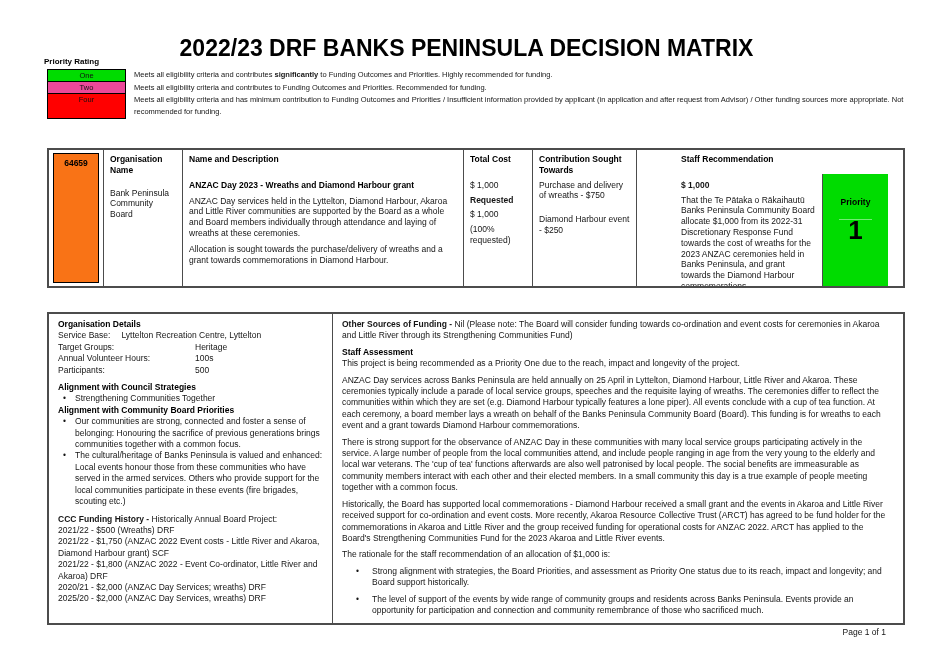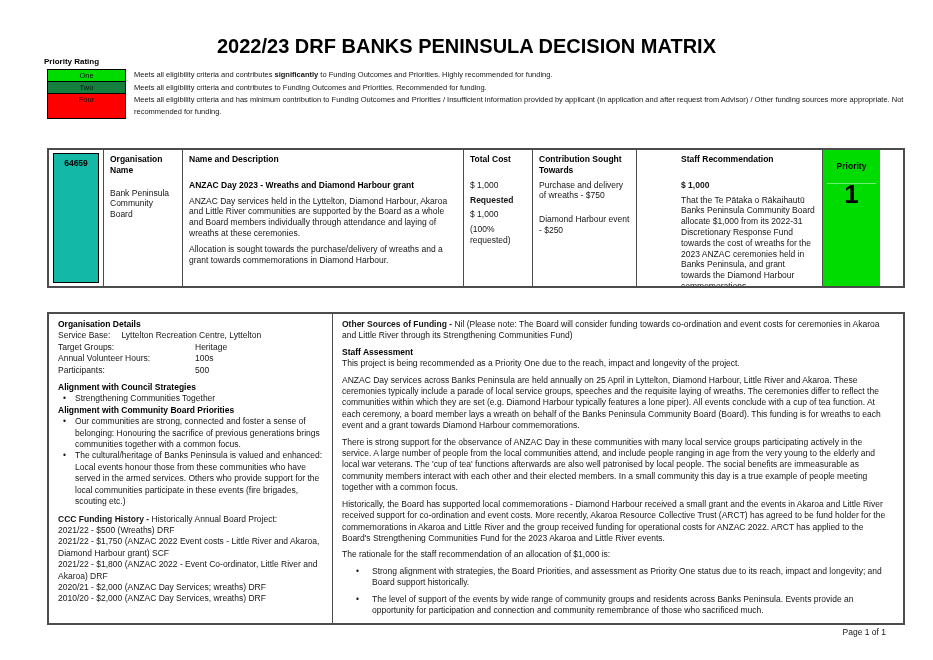--- a/index.html
+++ b/index.html
@@ -6,21 +6,21 @@
   html,body { margin:0; padding:0; }
   body {
     width: 933px; height: 660px; background:#ffffff; position:relative;
     font-family:"Liberation Sans", sans-serif; color:#151515;
     -webkit-font-smoothing: antialiased;
   }
   b, .bold { font-weight: bold; }
 
   .title {
     position:absolute; top:35px; left:0; width:933px; margin:0;
-    text-align:center; font-size:20px; font-weight:bold; color:#000;
+    text-align:center; font-size:23px; font-weight:bold; color:#000;
   }
 
   
   .legend-label { position:absolute; left:44px; top:57px; font-size:8px; font-weight:bold; color:#000; }
   .legend { position:absolute; left:47px; top:69px; width:860px; }
   .legend-row { display:flex; align-items:center; }
   .legend-row.tall { align-items:flex-start; }
   .swatch {
     width:79px; flex:none; border:1px solid #000; margin-top:-1px;
     text-align:center; font-size:7.5px; height:13px; line-height:12px; color:#101010;
@@ -34,21 +34,21 @@
     position:absolute; left:47px; top:148px; width:858px; height:140px;
     border:2px solid #4c4c4c; display:flex; background:#fff; overflow:hidden;
   }
   .col { border-left:1px solid #4c4c4c; padding:4px 6px; font-size:8.5px; line-height:10.8px; overflow:hidden; }
   .c1 { width:54px; border-left:none; padding:0; }
   .c2 { width:79px; }
   .c3 { width:281px; }
   .c4 { width:69px; }
   .c5 { width:104px; }
   .c6 { width:186px;padding-left:44px; }
-  .c7 { width:58px; padding:4px; }
+  .c7 { width:66px; padding:16px;margin-top:24px; }
   .th { font-weight:bold; color:#000; }
   .c2 .th { margin-bottom:12px; }
   .c3 .th { margin-bottom:15px; }
   .c4 .th { margin-bottom:15px; }
   .c5 .th { margin-bottom:4px; }
   .c6 .th { margin-bottom:15px; }
   .id-cell {
     margin:3px 4px; border:1px solid #000; height:130px;
     text-align:center; font-weight:bold; font-size:8.5px; padding-top:4px; color:#000;
   }
@@ -86,32 +86,32 @@
 <h1 class="title">2022/23 DRF BANKS PENINSULA DECISION MATRIX</h1>
 
 <div class="legend-label">Priority Rating</div>
 
 <div class="legend">
   <div class="legend-row">
     <div class="swatch" style="background-color: rgb(0, 220, 0);">One</div>
     <div class="ltext"><span>Meets all eligibility criteria and contributes </span><b>significantly</b><span> to Funding Outcomes and Priorities.  Highly recommended for funding.</span></div>
   </div>
   <div class="legend-row">
-    <div class="swatch" style="background-color: #15803d;">Two</div>
+    <div class="swatch" style="background-color: #ec4899;">Two</div>
     <div class="ltext">Meets all eligibility criteria and contributes to Funding Outcomes and Priorities.  Recommended for funding.</div>
   </div>
   <div class="legend-row tall">
     <div class="swatch tall" style="background-color: rgb(255, 0, 0);">Four</div>
     <div class="ltext">Meets all eligibility criteria and has minimum contribution to Funding Outcomes and Priorities / Insufficient information provided by applicant (in application and after request from Advisor) / Other funding sources more appropriate.  Not recommended for funding.</div>
   </div>
 </div>
 
 <div class="matrix">
   <div class="col c1">
-    <div class="id-cell" style="background-color: #14b8a6;">64659</div>
+    <div class="id-cell" style="background-color: #f97316;">64659</div>
   </div>
   <div class="col c2">
     <div class="th">Organisation Name</div>
     <div>Bank Peninsula Community Board</div>
   </div>
   <div class="col c3">
     <div class="th">Name and Description</div>
     <div class="proj-title">ANZAC Day 2023 - Wreaths and Diamond Harbour grant</div>
     <p class="mpara">ANZAC Day services held in the Lyttelton, Diamond Harbour, Akaroa and Little River communities are supported by the Board as a whole and Board members individually through attendance and laying of wreaths at these ceremonies.</p>
     <p class="mpara">Allocation is sought towards the purchase/delivery of wreaths and a grant towards commemorations in Diamond Harbour.</p>
@@ -149,21 +149,21 @@
     <div class="heading mt">Alignment with Council Strategies</div>
     <div class="bullet">Strengthening Communities Together</div>
     <div class="heading">Alignment with Community Board Priorities</div>
     <div class="bullet">Our communities are strong, connected and foster a sense of belonging: Honouring the sacrifice of previous generations brings communities together with a common focus.</div>
     <div class="bullet">The cultural/heritage of Banks Peninsula is valued and enhanced: Local events honour those from these communities who have served in the armed services. Others who provide support for the local communities participate in these events (fire brigades, scouting etc.)</div>
     <div class="mt"><b>CCC Funding History - </b><span>Historically Annual Board Project:</span></div>
     <div>2021/22 - $500 (Wreaths) DRF</div>
     <div>2021/22 - $1,750 (ANZAC 2022 Event costs - Little River and Akaroa, Diamond Harbour grant) SCF</div>
     <div>2021/22 - $1,800 (ANZAC 2022 - Event Co-ordinator, Little River and Akaroa) DRF</div>
     <div>2020/21 - $2,000 (ANZAC Day Services; wreaths) DRF</div>
-    <div>2010/20 - $2,000 (ANZAC Day Services, wreaths) DRF</div>
+    <div>2025/20 - $2,000 (ANZAC Day Services, wreaths) DRF</div>
   </div>
   <div class="right-col">
     <p class="rpara"><b>Other Sources of Funding - </b><span>Nil (Please note: The Board will consider funding towards co-ordination and event costs for ceremonies in Akaroa and Little River through its Strengthening Communities Fund)</span></p>
     <div class="heading">Staff Assessment</div>
     <p class="rpara">This project is being recommended as a Priority One due to the reach, impact and longevity of the project.</p>
     <p class="rpara">ANZAC Day services across Banks Peninsula are held annually on 25 April in Lyttelton, Diamond Harbour, Little River and Akaroa. These ceremonies typically include a parade of local service groups, speeches and the requisite laying of wreaths. The ceremonies differ to reflect the communities within which they are set (e.g. Diamond Harbour typically features a lone piper). All events conclude with a cup of tea function. At each ceremony, a board member lays a wreath on behalf of the Banks Peninsula Community Board (Board). This funding is for wreaths to each event and a grant towards Diamond Harbour commemorations.</p>
     <p class="rpara">There is strong support for the observance of ANZAC Day in these communities with many local service groups participating actively in the service. A large number of people from the local communities attend, and include people ranging in age from the very young to the elderly and local war veterans. The 'cup of tea' functions afterwards are also well patronised by local people. The social benefits are immeasurable as community members interact with each other and their elected members. In a small community this day is a true example of people meeting together with a common focus.</p>
     <p class="rpara">Historically, the Board has supported local commemorations - Diamond Harbour received a small grant and the events in Akaroa and Little River received support for co-ordination and event costs. More recently, Akaroa Resource Collective Trust (ARCT) has agreed to be fund holder for the commemorations in Akaroa and Little River and the group received funding for operational costs for ANZAC 2022. ARCT has applied to the Board's Strengthening Communities Fund for the 2023 Akaroa and Little River events.</p>
     <p class="rpara">The rationale for the staff recommendation of an allocation of $1,000 is:</p>
     <div class="abullet">Strong alignment with strategies, the Board Priorities, and assessment as Priority One status due to its reach, impact and longevity; and Board support historically.</div>

